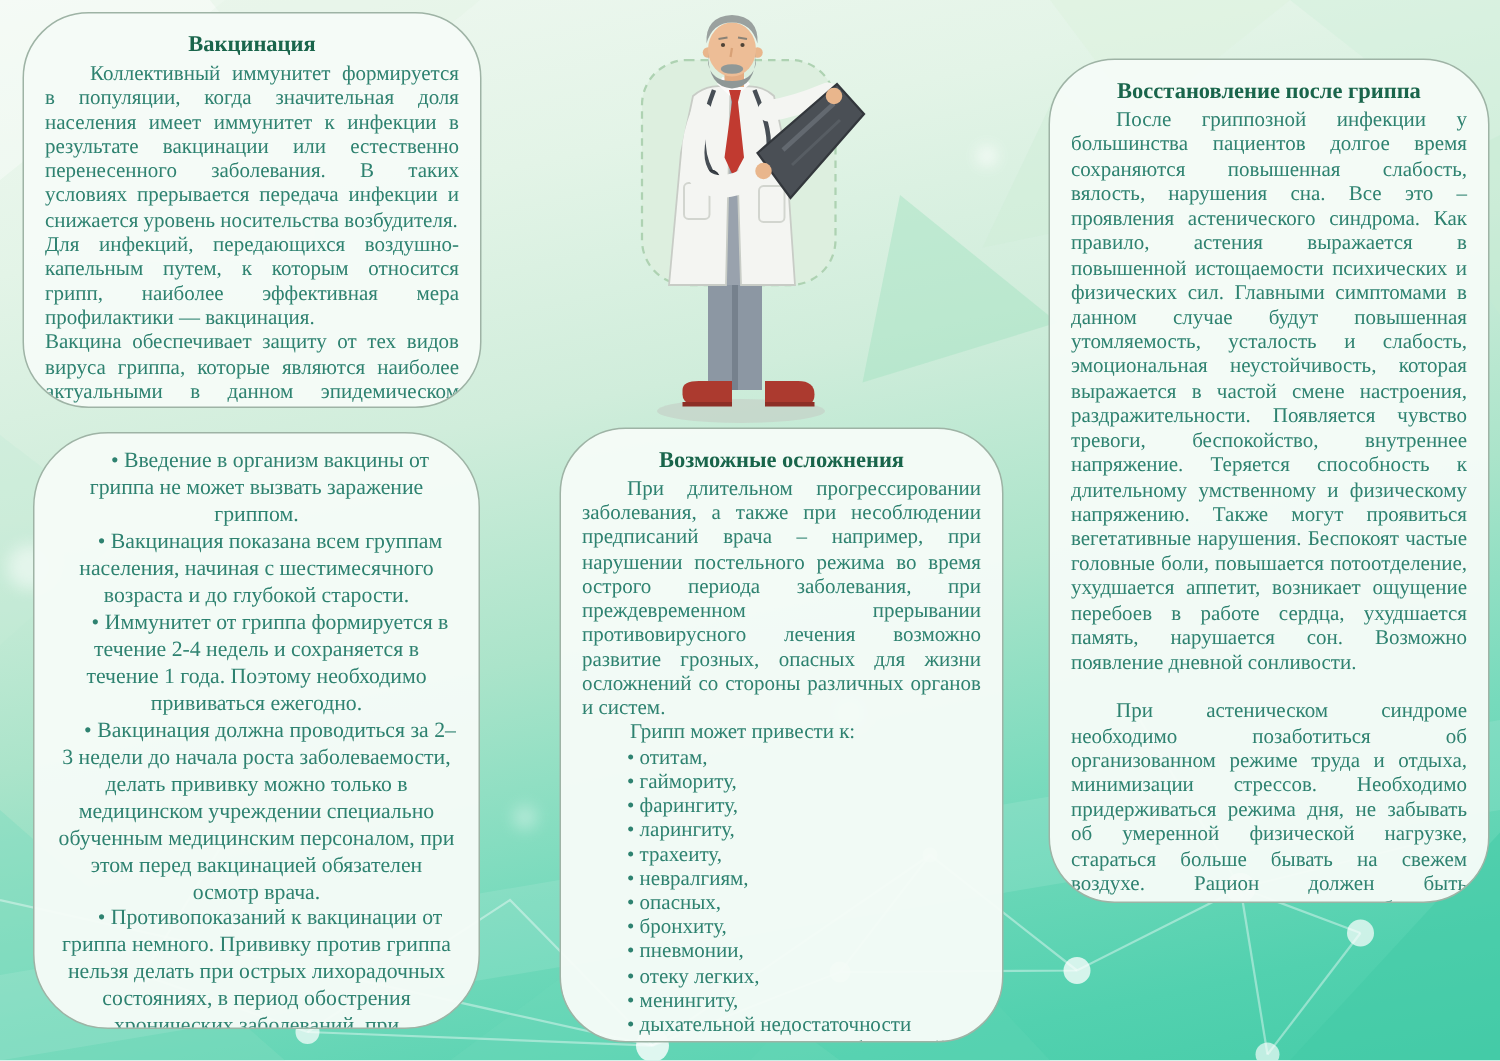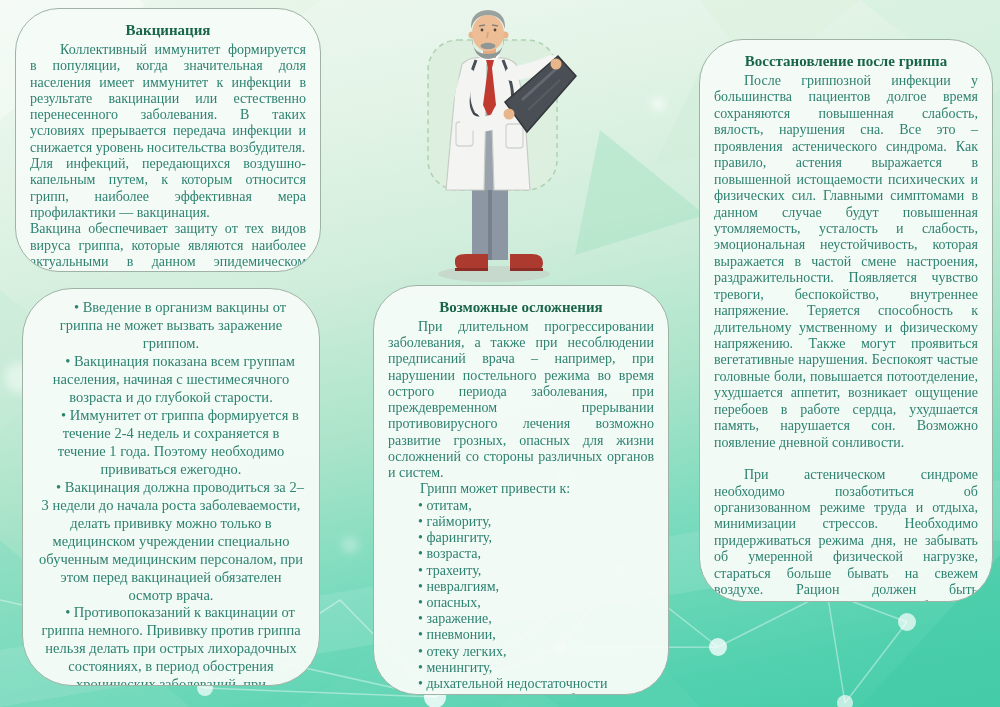--- a/index.html
+++ b/index.html
@@ -107,25 +107,25 @@
 
   </section>
 
   <section class="panel panel-complications">
     <h2>Возможные осложнения</h2>
     <p class="j ind">При длительном прогрессировании заболевания, а также при несоблюдении предписаний врача – например, при нарушении постельного режима во время острого периода заболевания, при преждевременном прерывании противовирусного лечения возможно развитие грозных, опасных для жизни осложнений со стороны различных органов и систем.</p>
     <p class="lead">Грипп может привести к:</p>
     <p class="ci">отитам,</p>
     <p class="ci">гаймориту,</p>
     <p class="ci">фарингиту,</p>
-    <p class="ci">возраста,</p>
+    <p class="ci">ларингиту,</p>
     <p class="ci">трахеиту,</p>
     <p class="ci">невралгиям,</p>
     <p class="ci">опасных,</p>
-    <p class="ci">заражение,</p>
+    <p class="ci">бронхиту,</p>
     <p class="ci">пневмонии,</p>
     <p class="ci">отеку легких,</p>
     <p class="ci">менингиту,</p>
     <p class="ci">дыхательной недостаточности</p>
     <p class="ci">ряду других опасных заболеваний сердечно-сосудистой, выделительной и дыхательной систем.</p>
   </section>
 
   <section class="panel panel-recovery">
     <h2>Восстановление после гриппа</h2>
     <p class="j ind">После гриппозной инфекции у большинства пациентов долгое время сохраняются повышенная слабость, вялость, нарушения сна. Все это – проявления астенического синдрома. Как правило, астения выражается в повышенной истощаемости психических и физических сил. Главными симптомами в данном случае будут повышенная утомляемость, усталость и слабость, эмоциональная неустойчивость, которая выражается в частой смене настроения, раздражительности. Появляется чувство тревоги, беспокойство, внутреннее напряжение. Теряется способность к длительному умственному и физическому напряжению. Также могут проявиться вегетативные нарушения. Беспокоят частые головные боли, повышается потоотделение, ухудшается аппетит, возникает ощущение перебоев в работе сердца, ухудшается память, нарушается сон. Возможно появление дневной сонливости.</p>

